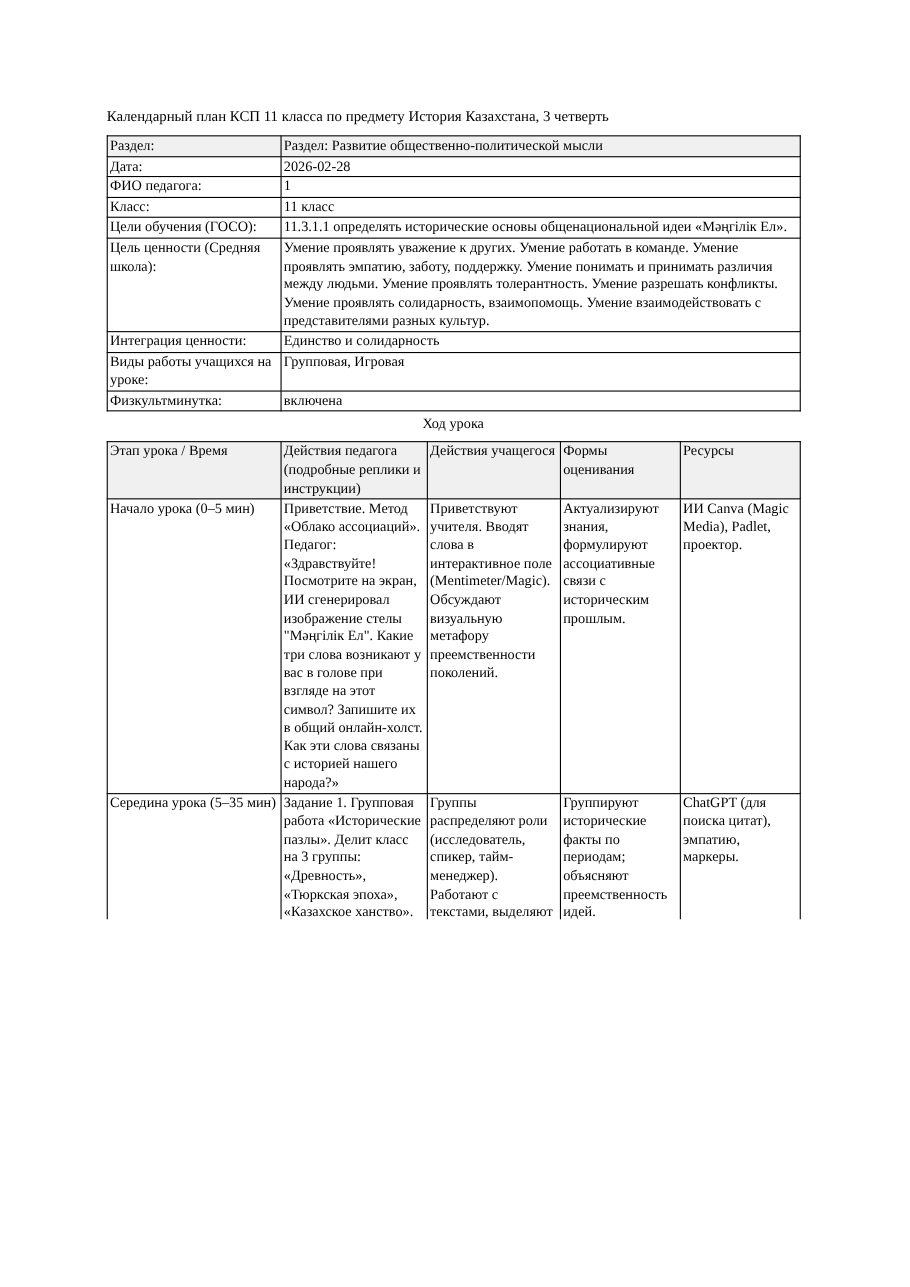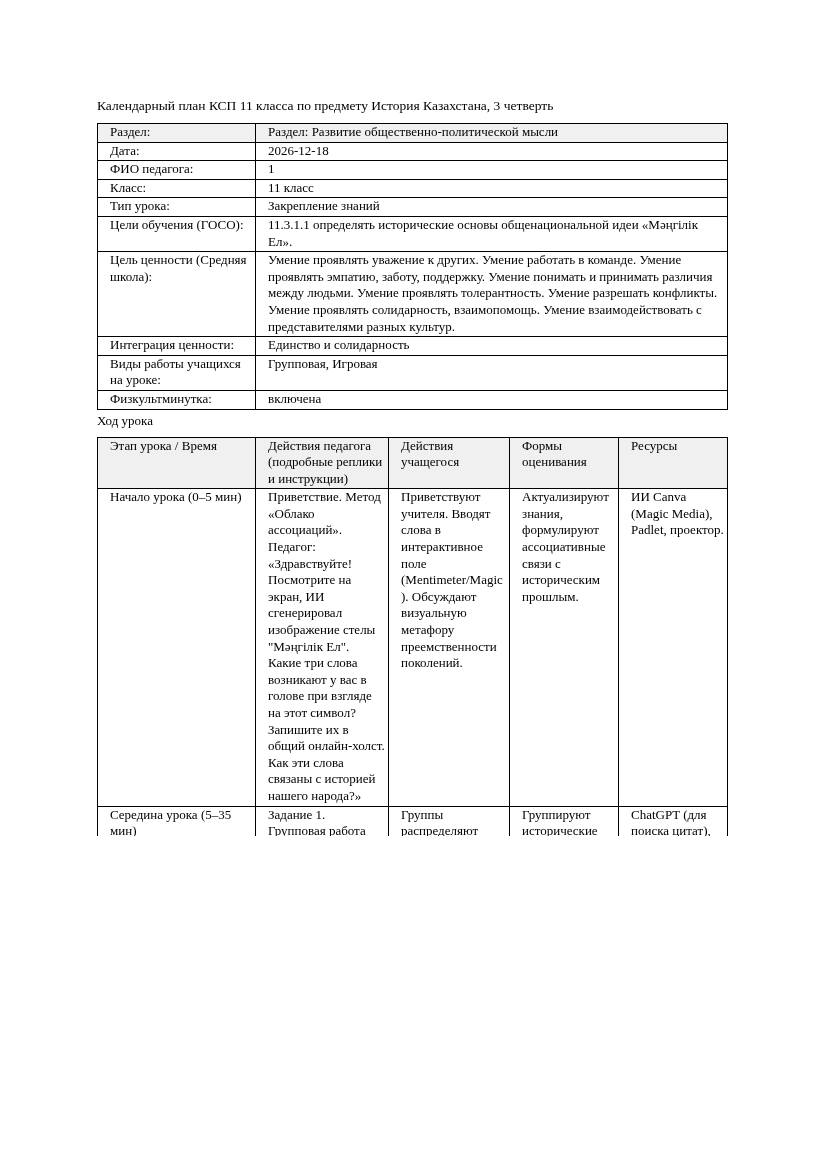--- a/index.html
+++ b/index.html
@@ -33,31 +33,32 @@
     border-collapse: collapse;
     table-layout: fixed;
     width: 630px;
     font-size: 13px;
   }
   td, th {
     border: 1px solid #000000;
     vertical-align: top;
     text-align: left;
     font-weight: normal;
-    padding: 0 3px 1px 12px;
+    padding: 0 3px 1px 2px;
     line-height: 16.6px;
     word-wrap: break-word;
   }
   .hl {
     background: var(--header-bg, #f0f0f0);
   }
   .section-heading {
     font-size: 13px;
     margin: 2px 0 8px 0;
     line-height: 17px;
+    text-align: center;
   }
   .info-table col.c-label  { width: 158px; }
   .info-table col.c-value  { width: 472px; }
   .lesson-table col.c1 { width: 158px; }
   .lesson-table col.c2 { width: 133px; }
   .lesson-table col.c3 { width: 121px; }
   .lesson-table col.c4 { width: 109px; }
   .lesson-table col.c5 { width: 109px; }
 </style>
 </head>
@@ -73,33 +74,29 @@
           <col class="c-label">
           <col class="c-value">
         </colgroup>
       <tbody>
         <tr>
           <td class="hl">Раздел:</td>
           <td class="hl">Раздел: Развитие общественно-политической мысли</td>
         </tr>
         <tr>
           <td>Дата:</td>
-          <td>2026-12-18</td>
+          <td>2026-02-28</td>
         </tr>
         <tr>
           <td>ФИО педагога:</td>
           <td>1</td>
         </tr>
         <tr>
           <td>Класс:</td>
           <td>11 класс</td>
-        </tr>
-        <tr>
-          <td>Тип урока:</td>
-          <td>Закрепление знаний</td>
         </tr>
         <tr>
           <td>Цели обучения (ГОСО):</td>
           <td>11.3.1.1 определять исторические основы общенациональной идеи «Мәңгілік Ел».</td>
         </tr>
         <tr>
           <td>Цель ценности (Средняя школа):</td>
           <td>Умение проявлять уважение к других. Умение работать в команде. Умение проявлять эмпатию, заботу, поддержку. Умение понимать и принимать различия между людьми. Умение проявлять толерантность. Умение разрешать конфликты. Умение проявлять солидарность, взаимопомощь. Умение взаимодействовать с представителями разных культур.</td>
         </tr>
         <tr>

